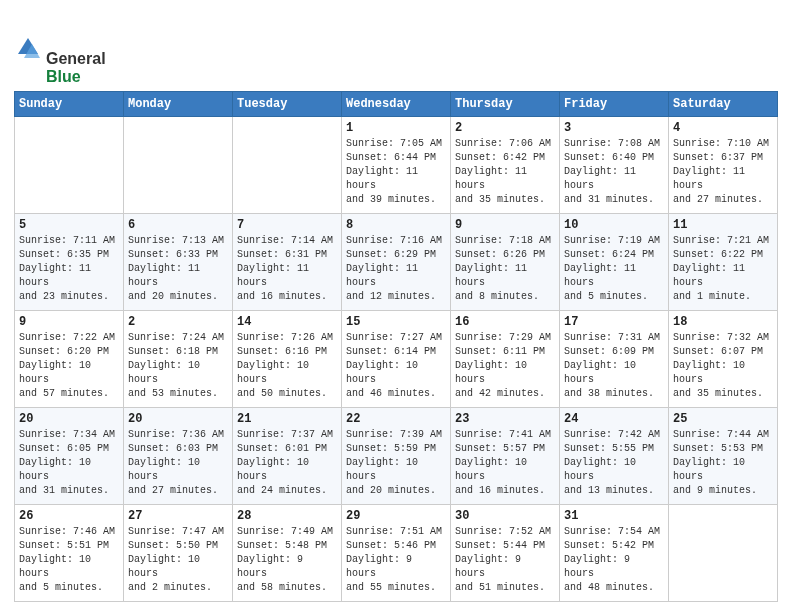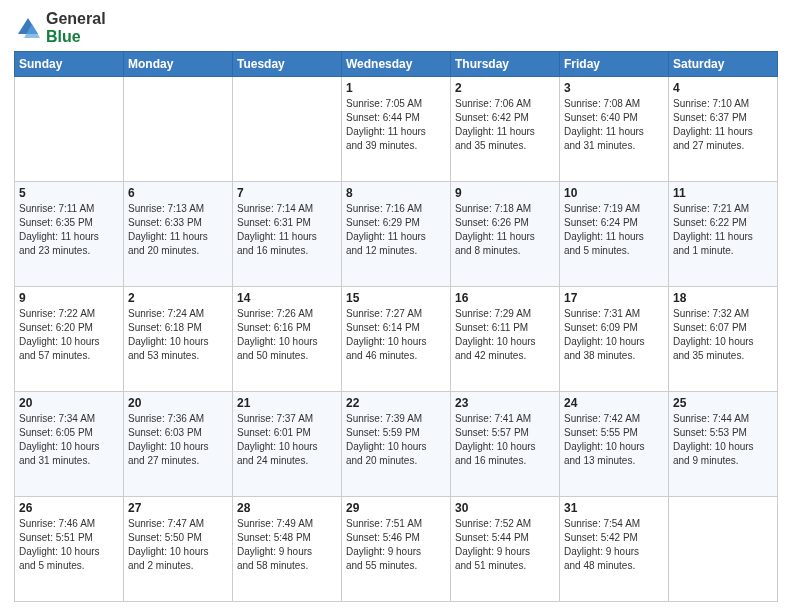--- a/index.html
+++ b/index.html
@@ -25,20 +25,21 @@
     }
     .logo {
       display: flex;
       align-items: center;
       gap: 4px;
     }
     .logo-text {
       display: flex;
       flex-direction: column;
       line-height: 1.1;
+      margin-top: 40px;
     }
     .logo-general {
       font-size: 16px;
       font-weight: bold;
       color: #333;
     }
     .logo-blue {
       font-size: 16px;
       font-weight: bold;
       color: #15803d;
@@ -59,20 +60,21 @@
     .title-location {
       font-size: 14px;
       color: #444;
     }
     .calendar {
       flex: 1;
       border: 1px solid #ccc;
       border-collapse: collapse;
       width: 100%;
       table-layout: fixed;
+      font-family: Liberation Mono, monospace;
     }
     .calendar th {
       background: #3a7bbf;
       color: #fff;
       font-size: 12px;
       font-weight: bold;
       padding: 5px 4px;
       text-align: left;
       border: 1px solid #2e6aa3;
     }

